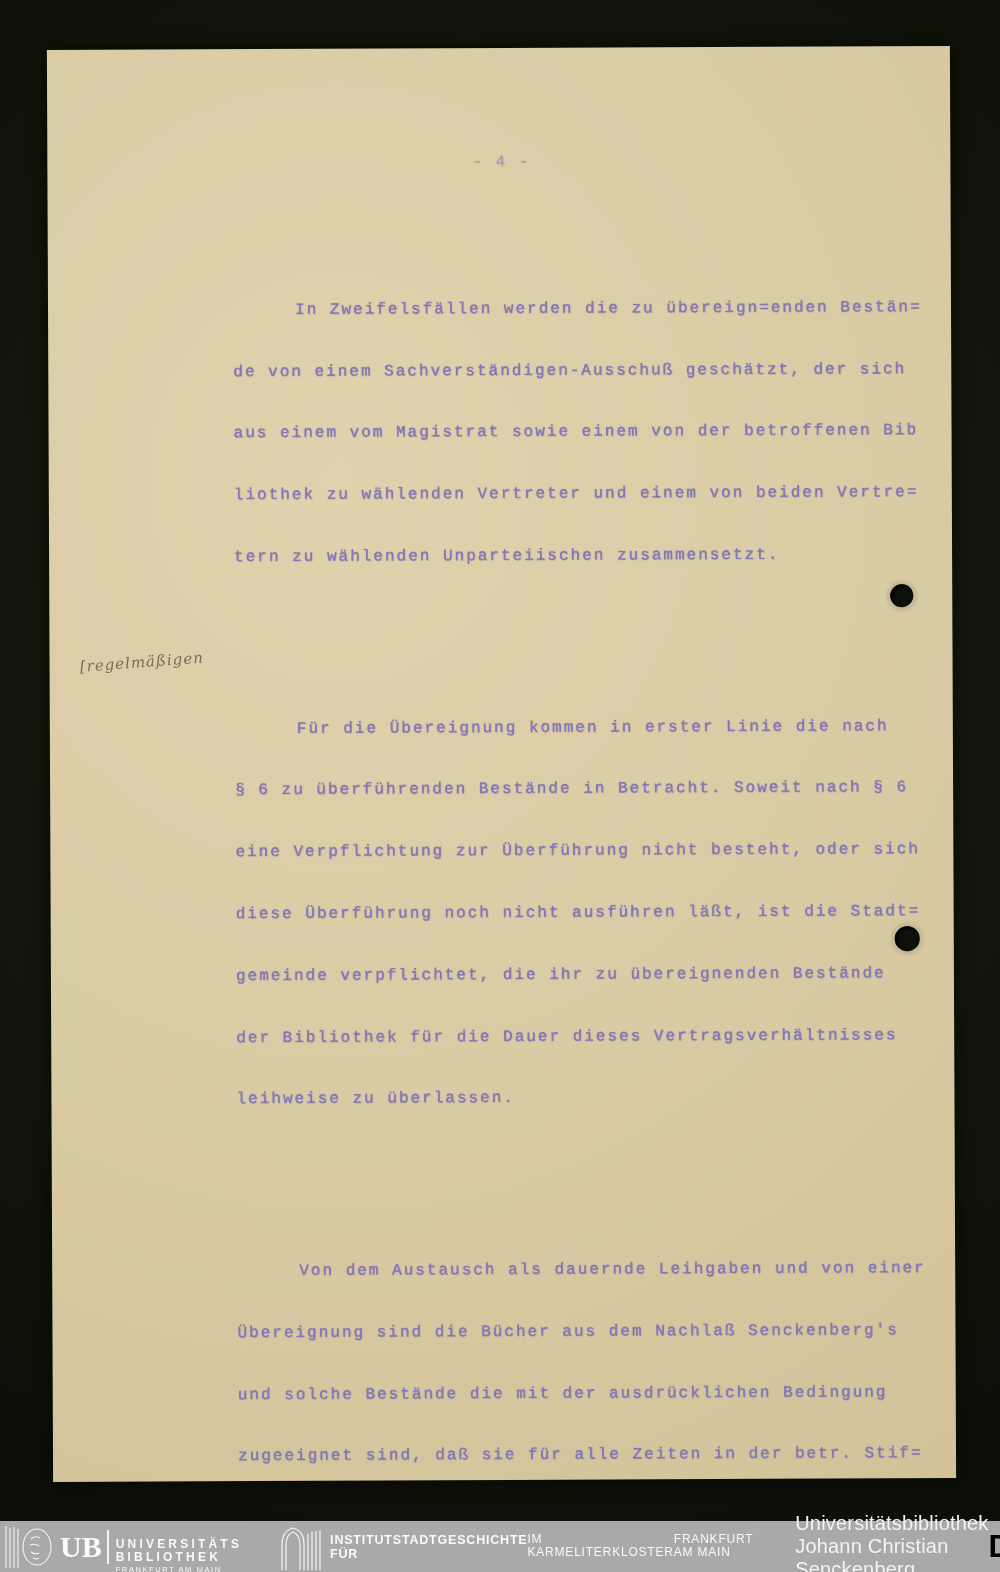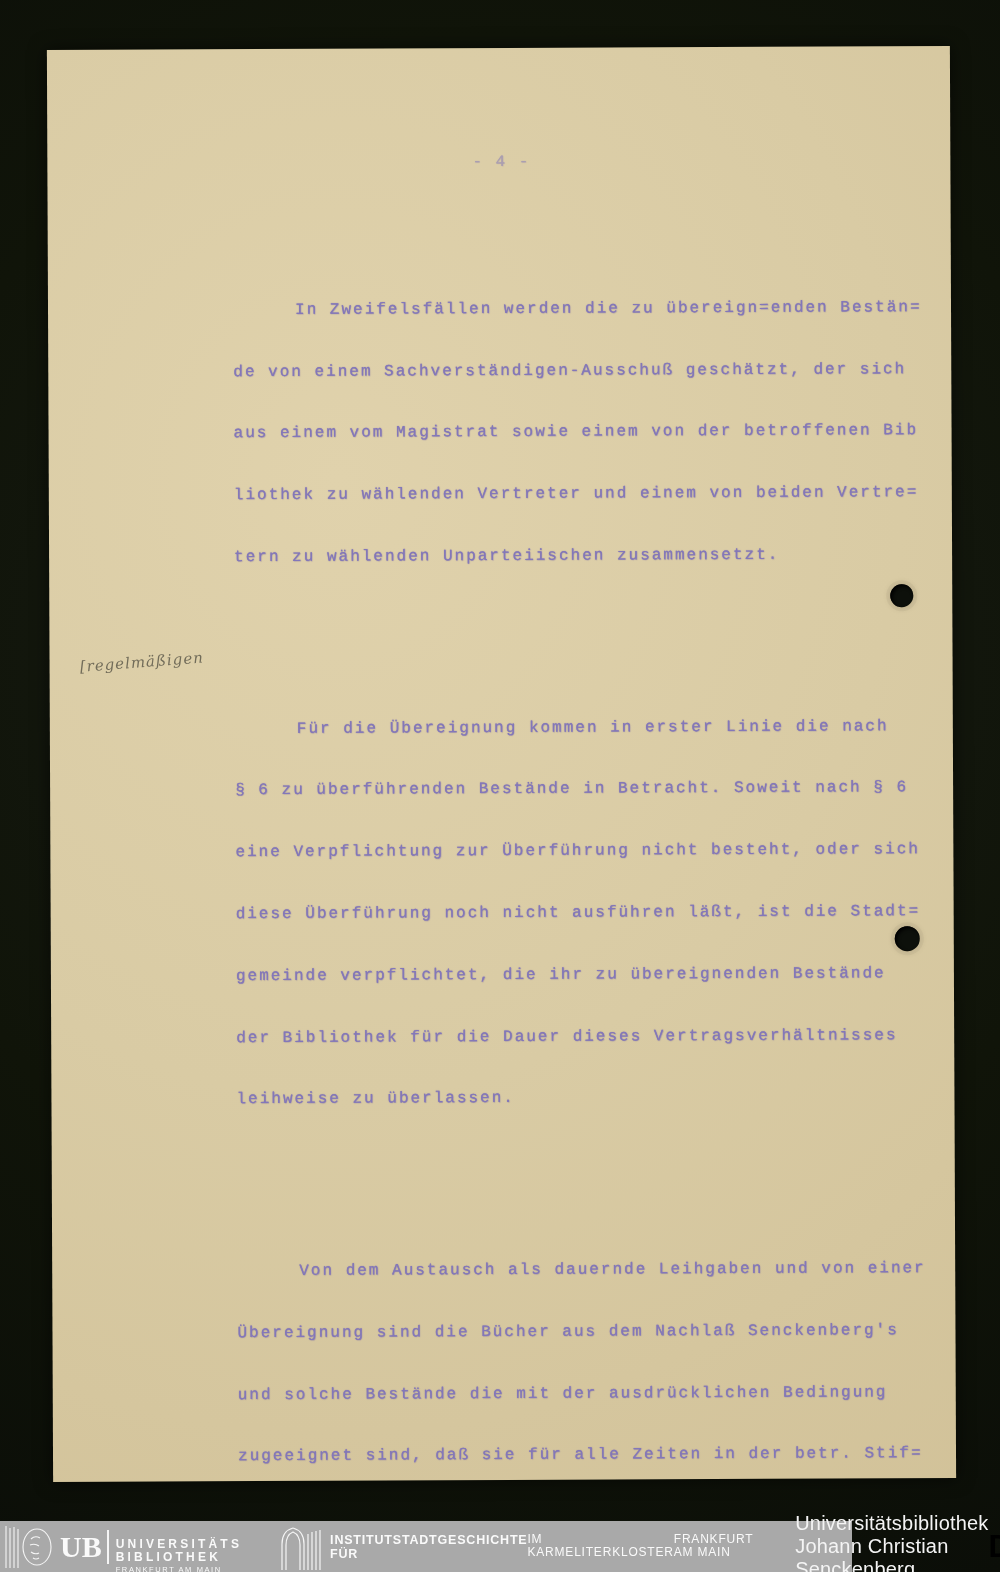--- a/index.html
+++ b/index.html
@@ -47,21 +47,21 @@
   .hole {
     position:absolute; border-radius:50%;
     background:#0d100b;
     box-shadow: inset 2px 2px 4px #000, 0 0 0 4px rgba(195,181,146,0.45), 0 0 6px rgba(80,70,50,0.35);
   }
   .hole-1 { left:841px; top:538px; width:23px; height:23px; }
   .hole-2 { left:844px; top:880px; width:25px; height:25px; }
 
   
   .footer {
-    position:absolute; left:0; bottom:0; width:852px; height:51px;
+    position:absolute; left:0; bottom:0; width:1000px; height:51px;
     background:#a9a9a9;
     display:flex; align-items:center;
     color:#fafafa;
   }
   .f-left { display:flex; align-items:center; height:100%; }
 
   .ub-logo { display:flex; align-items:center; margin-left:4px; }
   .ub-abbr { font-family:"Liberation Serif", serif; font-weight:bold; font-size:30px; letter-spacing:0; margin-left:2px; }
   .v-div { width:2px; height:34px; background:#f5f5f5; margin:0 7px 0 5px; }
   .ub-text { display:flex; flex-direction:column; line-height:1.1;margin-top:19px; }

